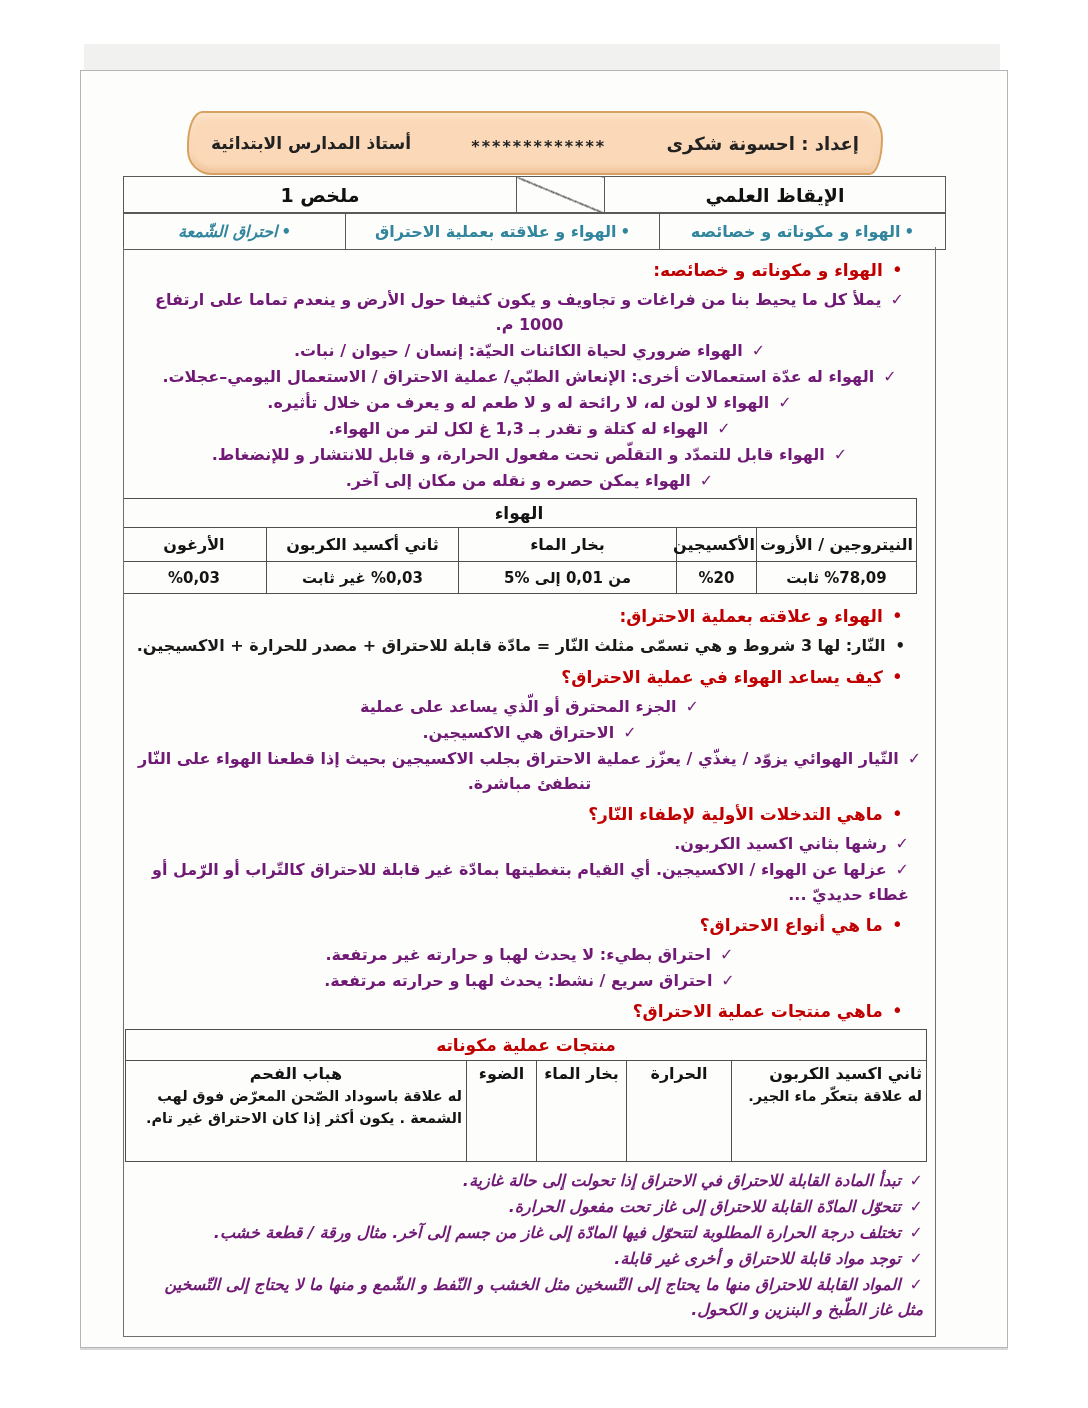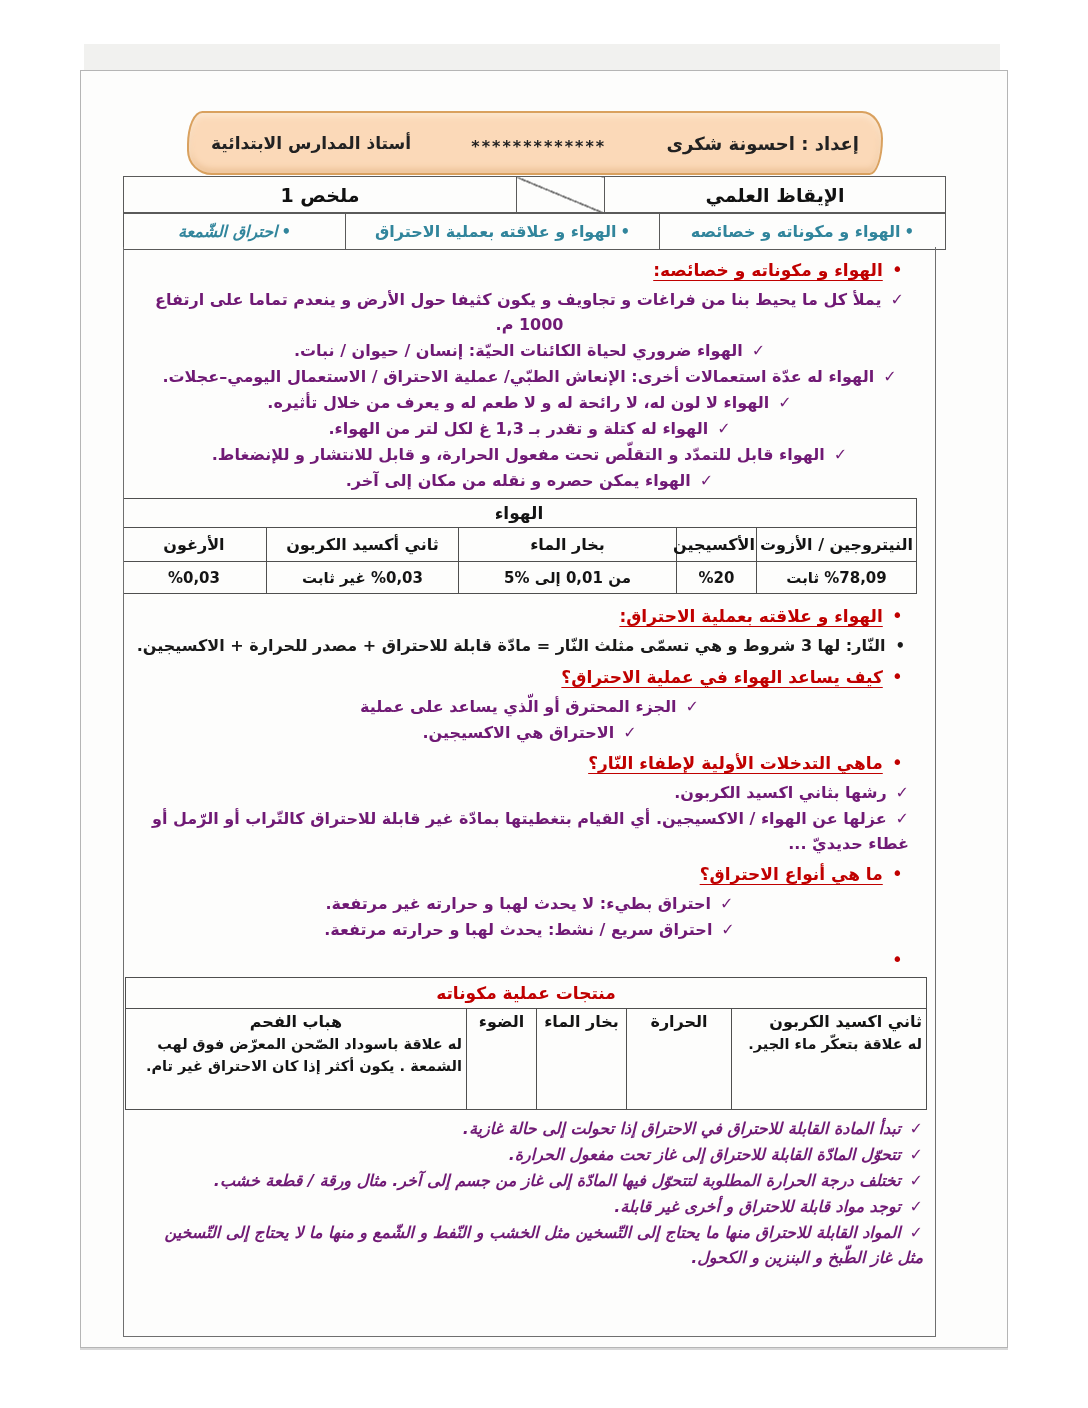--- a/index.html
+++ b/index.html
@@ -37,21 +37,21 @@
   .topic .dot{font-size:15px;margin-left:4px;}
   
   .cbox{
     position:absolute;left:42px;top:176px;width:813px;height:1090px;box-sizing:border-box;
     border:1px solid #6f6f6f;border-top:none;padding:5px 6px 0 6px;overflow:hidden;
   }
   .sec{margin:3px 26px 3px 0;display:flex;align-items:baseline;gap:9px;line-height:28px;}
   .sec .hdot{color:#c00000;font-size:19px;}
   .sec .t{
     color:#c00000;font-weight:bold;font-size:17px;
-    text-decoration:underline;text-underline-offset:4px;
+    text-underline-offset:4px;
   }
   .chk{font-weight:bold;font-size:16px;line-height:25px;color:#701a75;margin:1px 4px;}
   .chk .mk{margin-left:9px;font-weight:bold;}
   .c{text-align:center;}
   .r{text-align:right;padding-right:16px;}
   .rr{padding-right:2px;font-style:italic;}
   .blt{font-weight:bold;font-size:16px;line-height:26px;text-align:right;padding-right:20px;margin:1px 4px;}
   .blt .bdot{margin-left:10px;font-size:15px;}
   
   .airtbl{width:795px;margin:5px 12px 7px auto;table-layout:fixed;}
@@ -159,39 +159,41 @@
 
     <div class="blt"><span class="bdot">•</span><span>النّار: لها 3 شروط و هي تسمّى مثلث النّار = مادّة قابلة للاحتراق + مصدر للحرارة + الاكسيجين.</span></div>
 
     <div class="sec">
       <span class="hdot">•</span>
       <span class="t">كيف يساعد الهواء في عملية الاحتراق؟</span>
     </div>
 
     <div class="chk c"><span class="mk">✓</span><span>الجزء المحترق أو الّذي يساعد على عملية</span></div>
     <div class="chk c"><span class="mk">✓</span><span>الاحتراق هي الاكسيجين.</span></div>
+    <div class="chk c"><span class="mk">✓</span><span>التّيار الهوائي يزوّد / يغذّي / يعزّز عملية الاحتراق بجلب الاكسيجين بحيث إذا قطعنا الهواء على النّار تنطفئ مباشرة.</span></div>
 
     <div class="sec">
       <span class="hdot">•</span>
       <span class="t">ماهي التدخلات الأولية لإطفاء النّار؟</span>
     </div>
 
     <div class="chk r"><span class="mk">✓</span><span>رشها بثاني اكسيد الكربون.</span></div>
     <div class="chk r"><span class="mk">✓</span><span>عزلها عن الهواء / الاكسيجين. أي القيام بتغطيتها بمادّة غير قابلة للاحتراق كالتّراب أو الرّمل أو غطاء حديديّ ...</span></div>
 
     <div class="sec">
       <span class="hdot">•</span>
       <span class="t">ما هي أنواع الاحتراق؟</span>
     </div>
 
     <div class="chk c"><span class="mk">✓</span><span>احتراق بطيء: لا يحدث لهبا و حرارته غير مرتفعة.</span></div>
     <div class="chk c"><span class="mk">✓</span><span>احتراق سريع / نشط: يحدث لهبا و حرارته مرتفعة.</span></div>
 
     <div class="sec">
       <span class="hdot">•</span>
+      <span class="t">ماهي منتجات عملية الاحتراق؟</span>
     </div>
 
     <table class="prodtbl" dir="rtl">
       <colgroup>
           <col style="width:195px">
           <col style="width:105px">
           <col style="width:90px">
           <col style="width:70px">
           <col style="width:341px">
         </colgroup>

